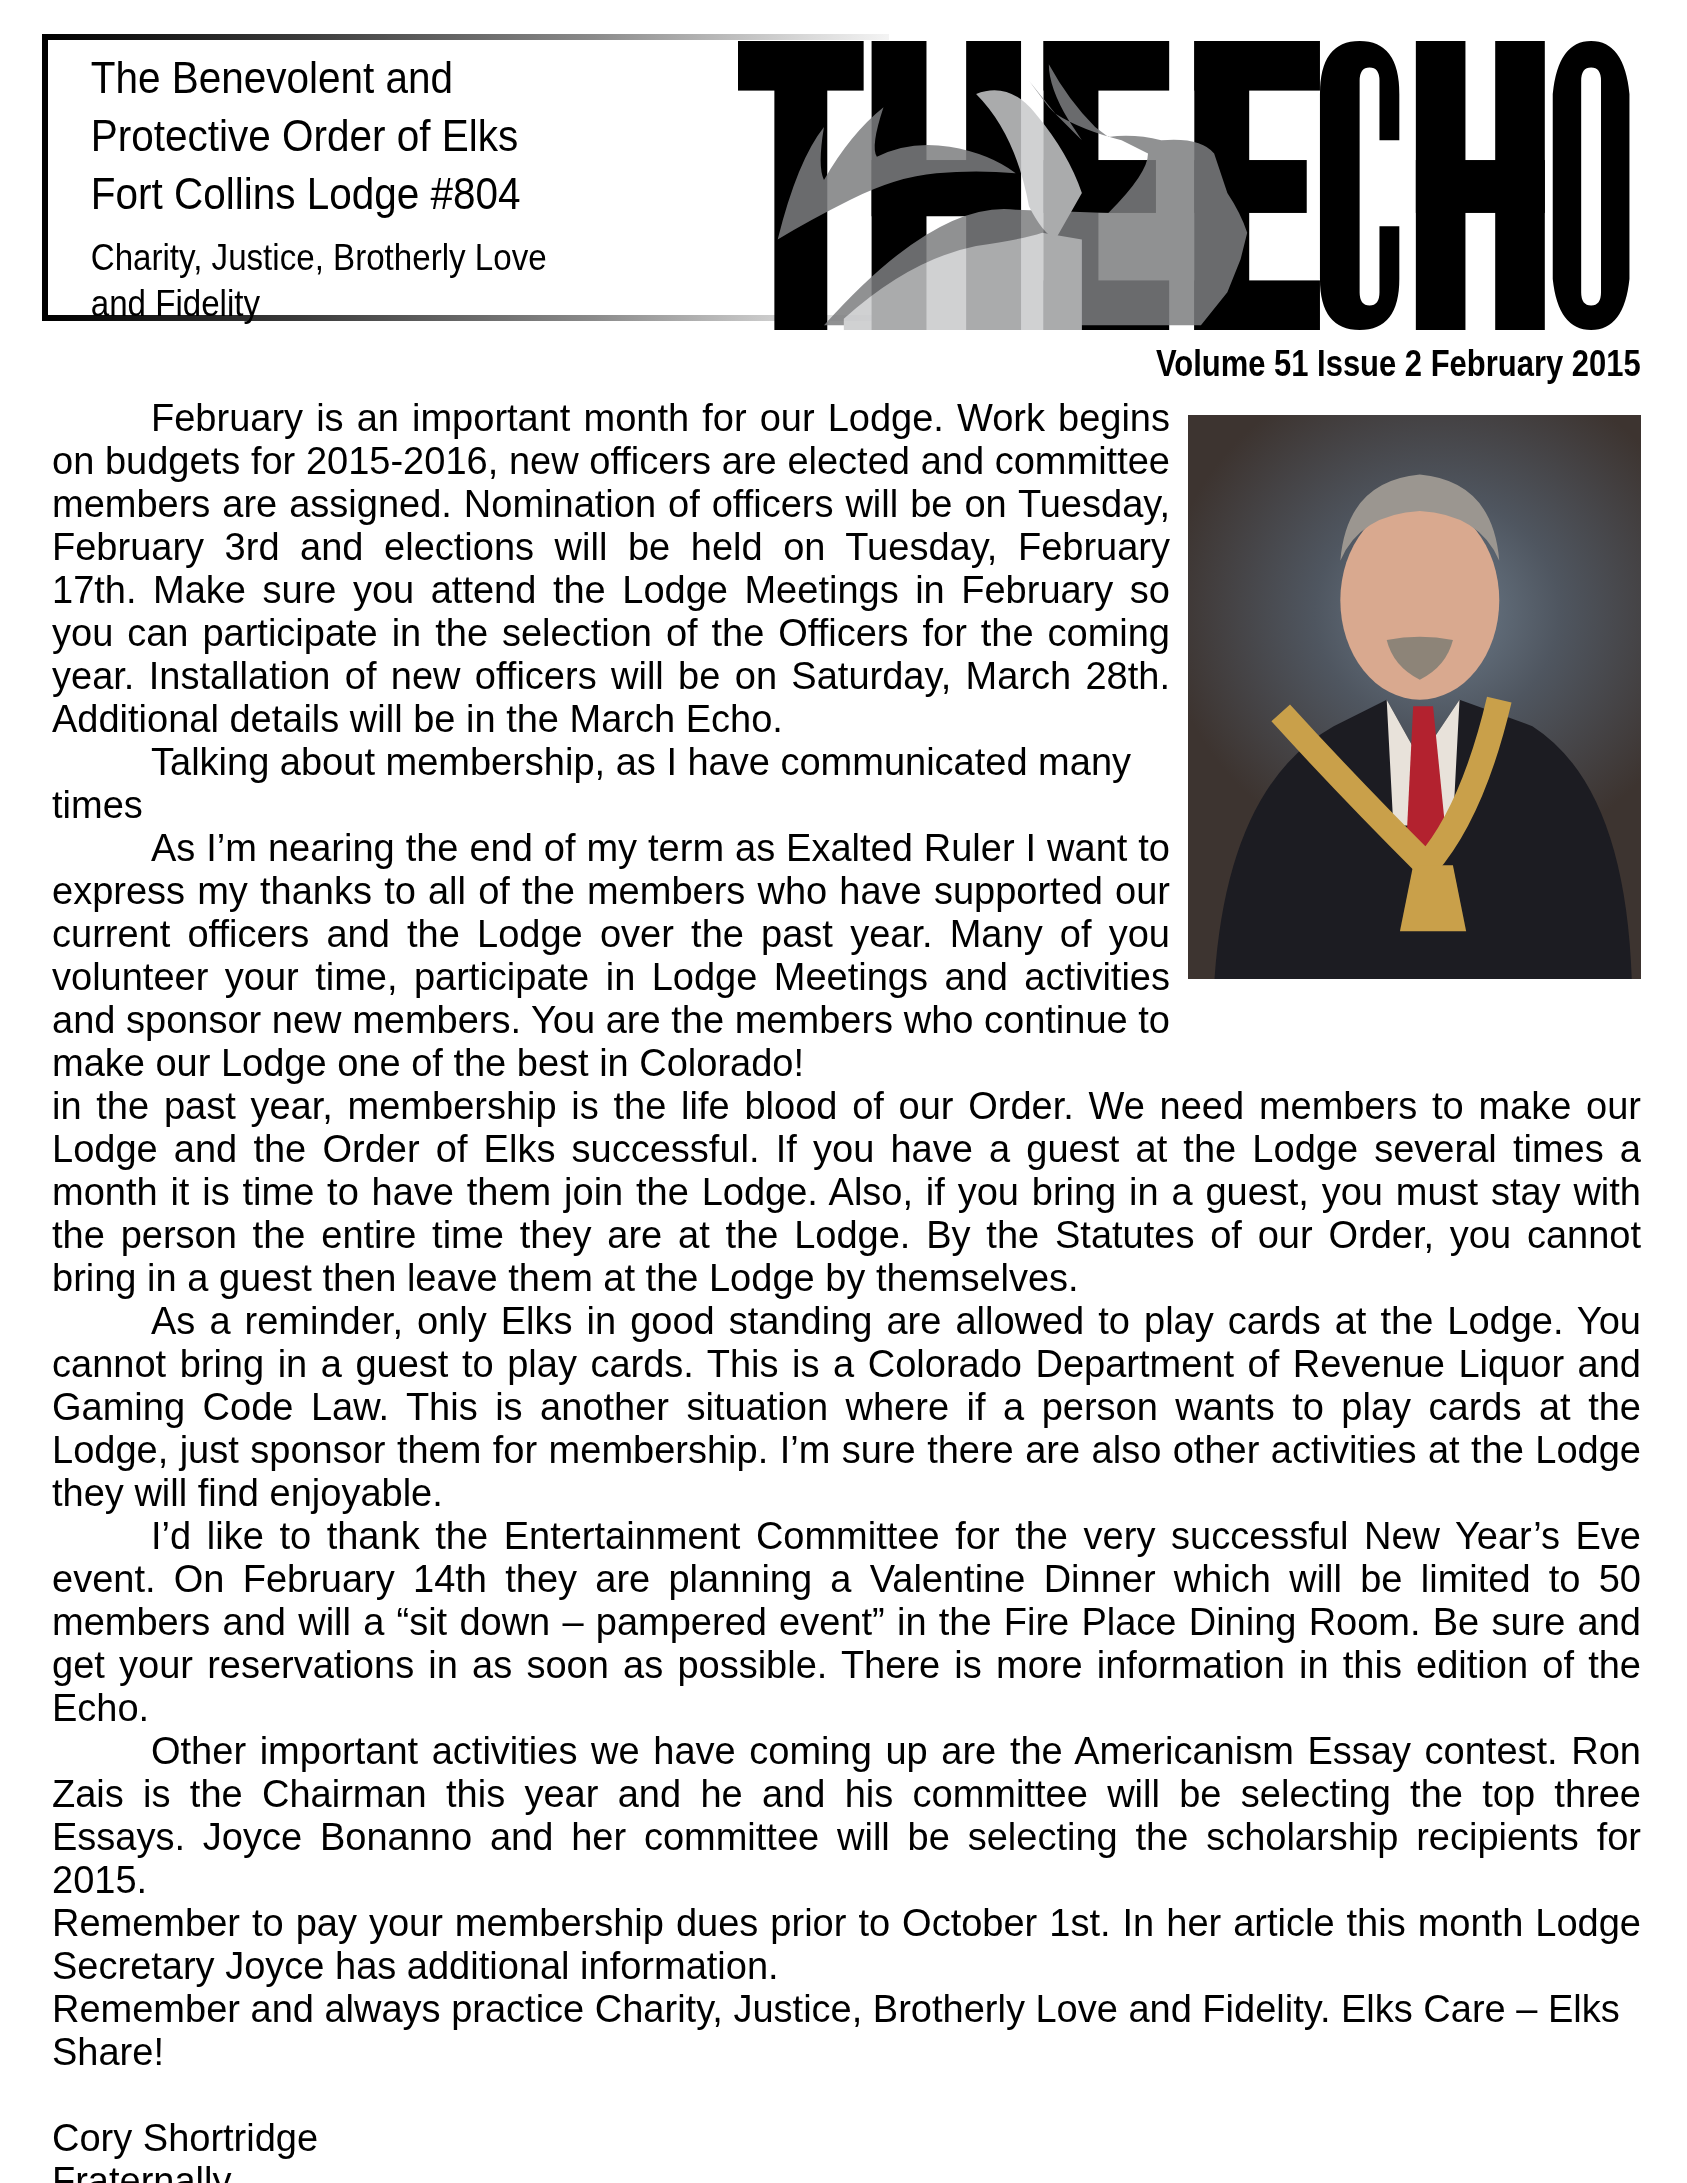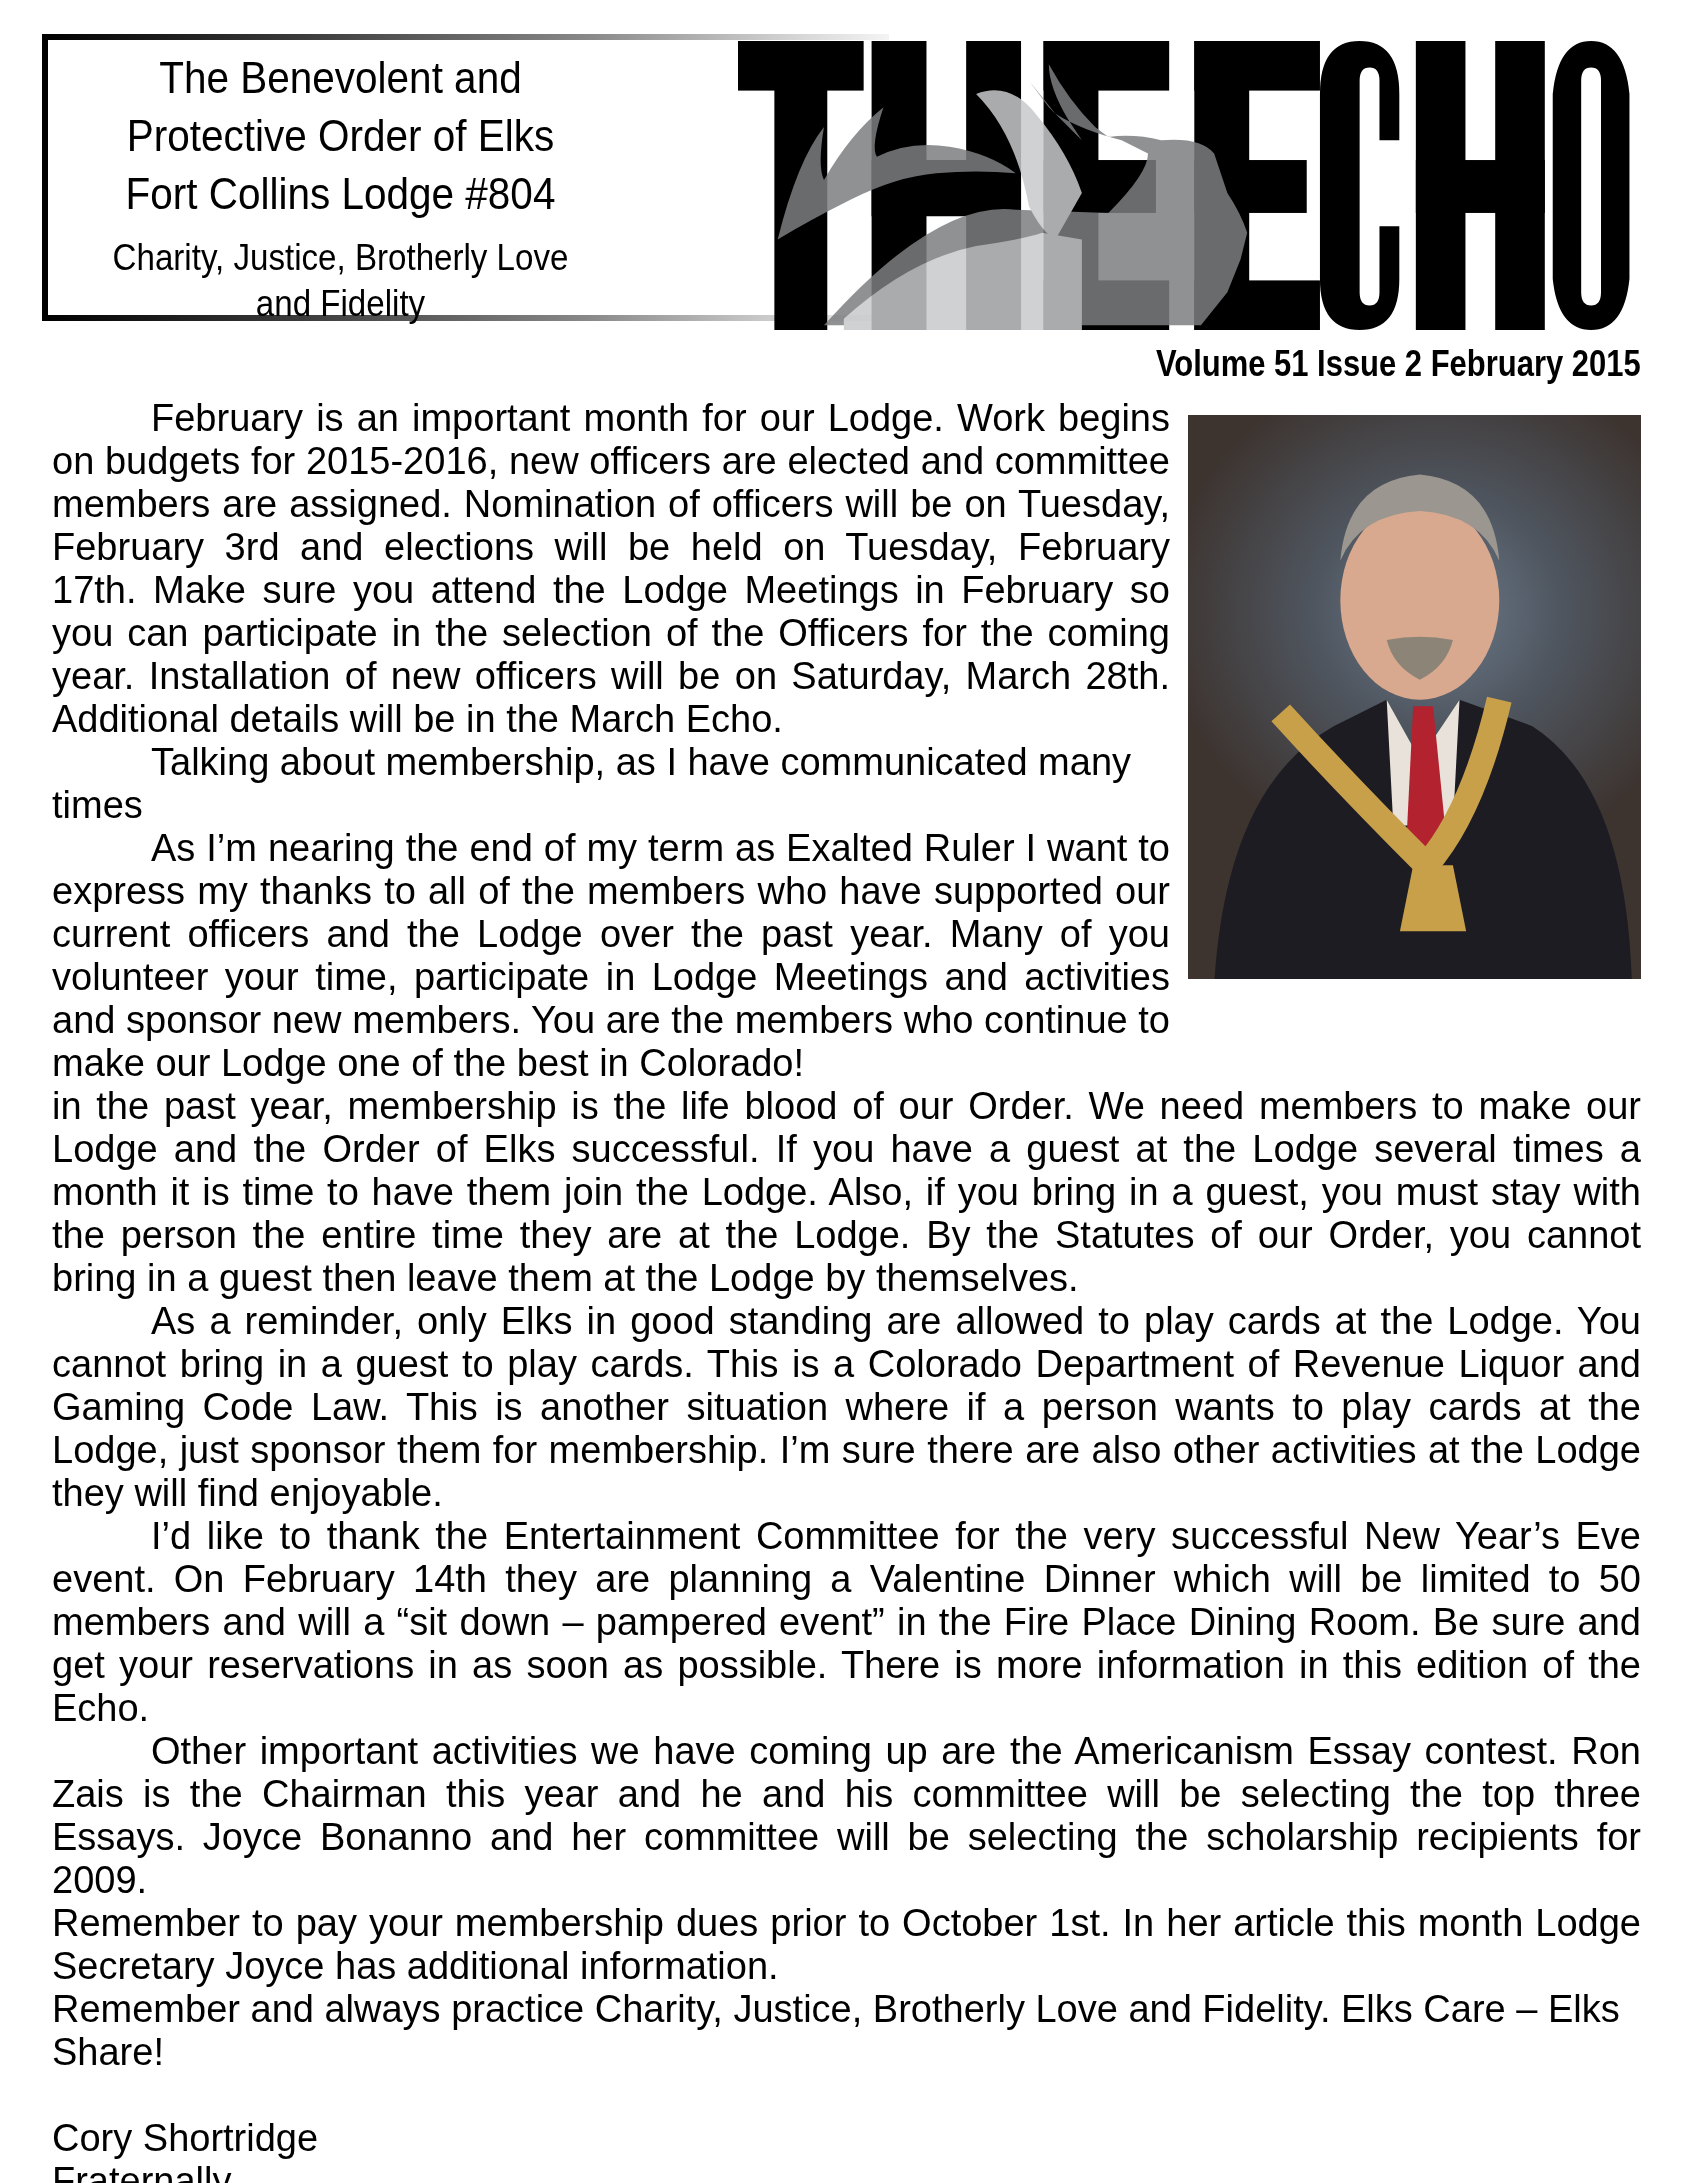--- a/index.html
+++ b/index.html
@@ -6,21 +6,21 @@
   body { width: 1687px; height: 2183px; position: relative; overflow: hidden;
          font-family: "Liberation Sans", "DejaVu Sans", sans-serif; color: #000; }
 
   
   .hdr-box { position: absolute; left: 42px; top: 34px; width: 847px; height: 287px; }
   .hdr-box .bar-top, .hdr-box .bar-bot { position: absolute; left: 0; height: 6px; width: 847px;
       background: linear-gradient(to right, #000 0%, #3a3a3a 30%, #8a8a8a 65%, #d8d8d8 90%, #f4f4f4 100%); }
   .hdr-box .bar-top { top: 0; }
   .hdr-box .bar-bot { bottom: 0; }
   .hdr-box .bar-left { position: absolute; left: 0; top: 0; width: 6px; height: 287px; background: #000; }
-  .hdr-text { position: absolute; left: 26.5px; top: 14.6px; width: 543px; text-align: center; }
+  .hdr-text { position: absolute; left: 26.5px; top: 14.6px; width: 543px; }
   .hdr-line { font-size: 44px; line-height: 58px; transform: scaleX(0.92); transform-origin: center; white-space: nowrap; }
   .hdr-motto { font-size: 36px; line-height: 46px; margin-top: 12px; transform: scaleX(0.92); white-space: nowrap; }
 
   
   .masthead { position: absolute; left: 738px; top: 41px; width: 906px; height: 289px; }
   .masthead svg { width: 100%; height: 100%; display: block; }
   .volume { position: absolute; right: 46px; top: 343px; font-size: 36px; font-weight: bold;
             white-space: nowrap; transform: scaleX(0.86); transform-origin: right center; }
 
   
@@ -110,21 +110,21 @@
   </svg>
 </div>
 
 <div class="body">
   <p class="para indent p-narrow">February is an important month for our Lodge.  Work begins on budgets for 2015-2016, new officers are elected and committee members are assigned.  Nomination of officers will be on Tuesday, February 3rd and elections will be held on Tuesday, February 17th.  Make sure you attend the Lodge Meetings in February so you can participate in the selection of the Officers for the coming year.  Installation of new officers will be on Saturday, March 28th.  Additional details will be in the March Echo.</p>
   <p class="para indent p-narrow left">Talking about membership, as I have communicated many times</p>
   <p class="para indent p-narrow">As I’m nearing the end of my term as Exalted Ruler I want to express my thanks to all of the members who have supported our current officers and the Lodge over the past year.  Many of you volunteer your time, participate in Lodge Meetings and activities and sponsor new members. You are the members who continue to make our Lodge one of the best in Colorado!</p>
   <p class="para">in the past year, membership is the life blood of our Order.  We need members to make our Lodge and the Order of Elks successful.   If you have a guest at the Lodge several times a month it is time to have them join the Lodge.  Also, if you bring in a guest, you must stay with the person the entire time they are at the Lodge.  By the Statutes of our Order, you cannot bring in a guest then leave them at the Lodge by themselves.</p>
   <p class="para indent">As a reminder, only Elks in good standing are allowed to play cards at the Lodge.  You cannot bring in a guest to play cards. This is a Colorado Department of Revenue Liquor and Gaming Code Law.  This is another situation where if a person wants to play cards at the Lodge, just sponsor them for membership.  I’m sure there are also other activities at the Lodge they will find enjoyable.</p>
   <p class="para indent">I’d like to thank the Entertainment Committee for the very successful New Year’s Eve event.  On February 14th they are planning a Valentine Dinner which will be limited to 50 members and will a “sit down – pampered event” in the Fire Place Dining Room.   Be sure and get your reservations in as soon as possible.  There is more information in this edition of the Echo.</p>
-  <p class="para indent">Other important activities we have coming up are the Americanism Essay contest. Ron Zais is the Chairman this year and he and his committee will be selecting the top three Essays.  Joyce Bonanno and her committee will be selecting the scholarship recipients for 2009.</p>
+  <p class="para indent">Other important activities we have coming up are the Americanism Essay contest. Ron Zais is the Chairman this year and he and his committee will be selecting the top three Essays.  Joyce Bonanno and her committee will be selecting the scholarship recipients for 2015.</p>
   <p class="para">Remember to pay your membership dues prior to October 1st.  In her article this month Lodge Secretary Joyce has additional information.</p>
   <p class="para left">Remember and always practice Charity, Justice, Brotherly Love and Fidelity.  Elks Care – Elks Share!</p>
   <div class="spacer"></div>
   <p class="sig">Cory Shortridge</p>
   <p class="sig">Fraternally,</p>
   <p class="sig">Exalted Ruler</p>
 </div>
 
 
 </body></html>

